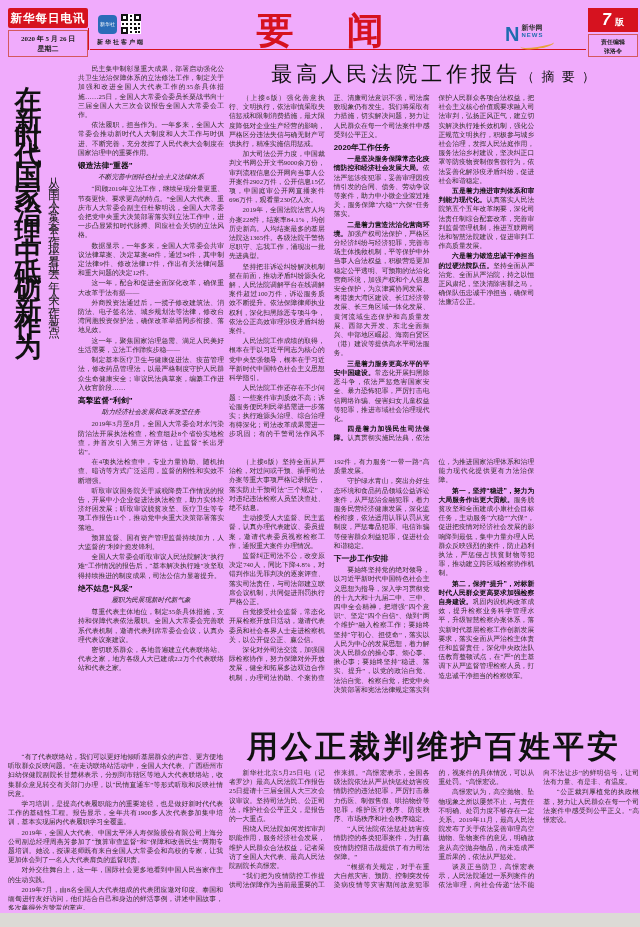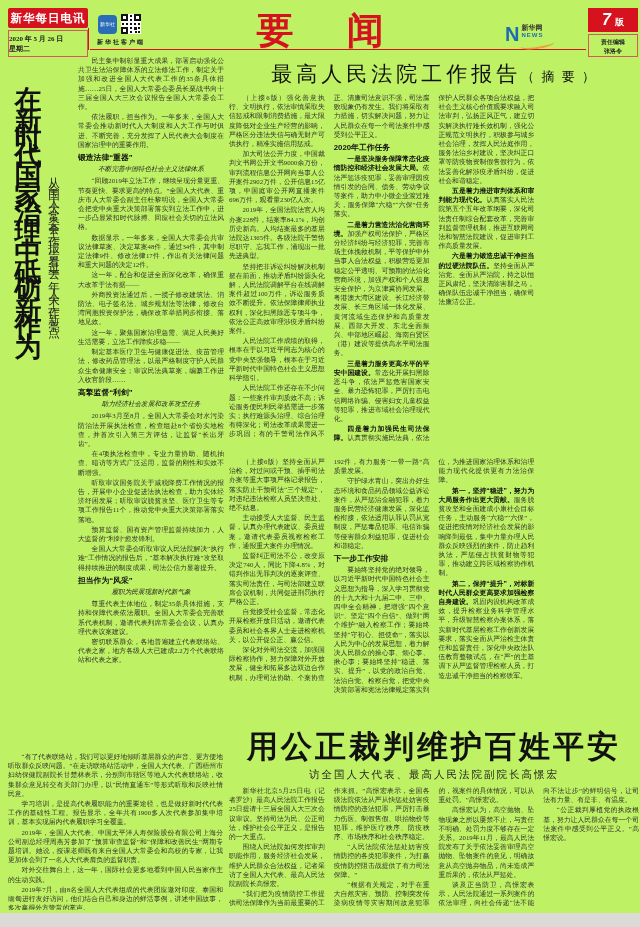--- a/index.html
+++ b/index.html
@@ -1,23 +1,23 @@
 <!DOCTYPE html>
 <html><head>
 <meta charset="utf-8">
 <style>
   html,body{margin:0;padding:0;}
   body{background:#d8d6d2;font-family:"Liberation Serif","DejaVu Serif",serif;}
-  #page{position:relative;width:640px;height:927px;background:#bef264;overflow:hidden;color:#2e2c2a;}
+  #page{position:relative;width:640px;height:927px;background:#f0abfc;overflow:hidden;color:#2e2c2a;}
 
   
   .masthead{position:absolute;left:8px;top:8px;width:80px;height:20px;background:#d6121f;color:#fff;
     font-weight:bold;font-size:11.5px;line-height:20px;text-align:center;letter-spacing:1px;border-radius:2px;}
   .datebox{position:absolute;left:8px;top:30px;width:80px;height:27px;border:1px solid #d4595e;
-    text-align:left;font-size:7px;color:#222;padding-top:3px;box-sizing:border-box;line-height:10px;font-weight:bold;}
+    text-align:center;font-size:7px;color:#222;padding-top:3px;box-sizing:border-box;line-height:10px;font-weight:bold;}
   .hrule{position:absolute;left:90px;top:49px;width:496px;border-top:1.5px solid #d6121f;}
   .hrule-stub{position:absolute;left:88px;top:28px;height:22px;border-left:1.5px solid #d6121f;}
   .appicon{position:absolute;left:98px;top:15px;width:19px;height:19px;background:#2b6cb8;border-radius:4px;
     color:#fff;font-size:5px;text-align:center;line-height:19px;font-family:"Liberation Sans",sans-serif;}
   .qr{position:absolute;left:121px;top:14px;width:20px;height:20px;}
   .clientlabel{position:absolute;left:92px;top:38px;width:58px;text-align:center;font-size:6px;
     letter-spacing:2px;color:#222;font-weight:bold;font-family:"Liberation Sans",sans-serif;}
   .sectiontitle{position:absolute;left:0;right:0;top:6px;text-align:center;color:#d6121f;
     font-size:37px;font-weight:bold;letter-spacing:22px;padding-left:22px;font-family:Liberation Serif, serif;}
   .newslogo{position:absolute;left:505px;top:24px;display:flex;align-items:flex-start;font-family:"Liberation Sans",sans-serif;}
@@ -33,21 +33,21 @@
   .pagebox .unit{font-size:9px;font-weight:bold;}
   .editorbox{position:absolute;left:588px;top:34px;width:50px;height:23px;border:1px solid #d4595e;
     text-align:center;font-size:6px;line-height:9px;padding-top:3px;box-sizing:border-box;color:#222;font-weight:bold;}
 
   
   .vhead{position:absolute;left:12px;top:64px;writing-mode:vertical-rl;text-orientation:upright;
     font-family:"Liberation Sans","DejaVu Sans",sans-serif;font-weight:900;font-size:27px;
     letter-spacing:19px;color:#111;height:680px;line-height:31px;}
   .vsub{position:absolute;left:47px;top:168px;writing-mode:vertical-rl;text-orientation:upright;
     font-size:11.5px;letter-spacing:6.5px;color:#222;height:520px;line-height:13px;}
-  .leftcol{position:absolute;left:78px;top:56px;width:146px;height:682px;overflow:hidden;}
+  .leftcol{position:absolute;left:78px;top:64px;width:146px;height:682px;overflow:hidden;}
   .leftbottom{position:absolute;left:8px;top:752px;width:215px;height:158px;overflow:hidden;}
 
   
   .bodyflow{font-size:6.8px;line-height:9.2px;text-align:justify;color:#33302d;}
   .bodyflow p{margin:0 0 1px 0;text-indent:2em;}
   .bodyflow p.sub{text-indent:0;font-family:"Liberation Sans",sans-serif;
     font-weight:bold;font-size:7.8px;margin:4px 0 2px 0;color:#111;}
   .bodyflow p.kick{text-indent:0;text-align:center;font-style:italic;font-size:6.6px;margin:0 0 3px 0;color:#222;}
   .bodyflow b{font-family:"Liberation Sans",sans-serif;font-weight:bold;color:#111;}
 
@@ -140,21 +140,21 @@
         <p class="bp">外商投资法通过后，一揽子修改建筑法、消防法、电子签名法、城乡规划法等法律，修改台湾同胞投资保护法，确保改革举措同步衔接、落地见效。</p>
         <p class="bp">这一年，聚焦国家治理急需、满足人民美好生活需要，立法工作蹄疾步稳——</p>
         <p class="bp">制定基本医疗卫生与健康促进法、疫苗管理法，修改药品管理法，以最严格制度守护人民群众生命健康安全；审议民法典草案，编纂工作进入收官阶段……</p>
         <p class="sub">高擎监督“利剑”</p>
         <p class="kick">助力经济社会发展和改革攻坚任务</p>
         <p class="bp">2019年3月至8月，全国人大常委会对水污染防治法开展执法检查，检查组赴8个省份实地检查，并首次引入第三方评估，让监督“长出牙齿”。</p>
         <p class="bp">在4项执法检查中，专业力量协助、随机抽查、暗访等方式广泛运用，监督的刚性和实效不断增强。</p>
         <p class="bp">听取审议国务院关于减税降费工作情况的报告，开展中小企业促进法执法检查，助力实体经济纾困发展；听取审议脱贫攻坚、医疗卫生等专项工作报告11个，推动党中央重大决策部署落实落地。</p>
         <p class="bp">预算监督、国有资产管理监督持续加力，人大监督的“利剑”愈发锋利。</p>
         <p class="bp">全国人大常委会听取审议人民法院解决“执行难”工作情况的报告后，“基本解决执行难”攻坚取得持续推进的制度成果，司法公信力显著提升。</p>
-        <p class="sub">担当作为“风采”</p>
+        <p class="sub">绝不姑息“风采”</p>
         <p class="kick">履职为民展现新时代新气象</p>
         <p class="bp">尊重代表主体地位，制定35条具体措施，支持和保障代表依法履职。全国人大常委会完善联系代表机制，邀请代表列席常委会会议，认真办理代表议案建议。</p>
         <p class="bp">密切联系群众，各地普遍建立代表联络站、代表之家，地方各级人大已建成2.2万个代表联络站和代表之家。</p>
       </div>
     <div class="leftbottom bodyflow">
         <p class="bp">“有了代表联络站，我们可以更好地倾听基层群众的声音、更方便地听取群众反映问题。”在走访联络站活动中，全国人大代表、广西梧州市妇幼保健院副院长甘楚林表示，分别到市辖区等地人大代表联络站，收集群众意见转交有关部门办理，以“民情直通车”等形式听取和反映社情民意。</p>
         <p class="bp">学习培训，是提高代表履职能力的重要途径，也是做好新时代代表工作的基础性工程。报告显示，全年共有1900多人次代表参加集中培训，基本实现届内代表履职学习全覆盖。</p>
         <p class="bp">2019年，全国人大代表、中国太平洋人寿保险股份有限公司上海分公司副总经理周燕芳参加了“预算审查监督”和“保障和改善民生”两期专题培训。她说，授课老师既有来自全国人大常委会和高校的专家，让我更加体会到了一名人大代表肩负的监督职责。</p>
         <p class="bp">对外交往舞台上，这一年，国际社会更多地看到中国人民当家作主的生动实践。</p>
         <p class="bp">2019年7月，由8名全国人大代表组成的代表团应邀对印度、泰国和缅甸进行友好访问，他们结合自己和身边的鲜活事例，讲述中国故事，多次赢得外方赞赏的掌声。</p>
@@ -192,21 +192,20 @@
         <p class="bp">守护绿水青山，突出办好生态环境和食品药品领域公益诉讼案件，从严惩治金融犯罪，着力服务民营经济健康发展，深化监检衔接，依法适用认罪认罚从宽制度，严惩毒品犯罪、电信诈骗等侵害群众利益犯罪，促进社会和谐稳定。</p>
         <p class="sub">下一步工作安排</p>
         <p class="bp">要始终坚持党的绝对领导，以习近平新时代中国特色社会主义思想为指导，深入学习贯彻党的十九大和十九届二中、三中、四中全会精神，把增强“四个意识”、坚定“四个自信”、做到“两个维护”融入检察工作；要始终坚持“守初心、担使命”，落实以人民为中心的发展思想，着力解决人民群众的操心事、烦心事、揪心事；要始终坚持“稳进、落实、提升”，以党的政治自觉、法治自觉、检察自觉，把党中央决策部署和宪法法律规定落实到位，为推进国家治理体系和治理能力现代化提供更有力法治保障。</p>
         <p class="bp"><b>第一，坚持“稳进”，努力为大局服务作出更大贡献。</b>服务脱贫攻坚和全面建成小康社会目标任务，主动服务“六稳”“六保”，促进把疫情对经济社会发展的影响降到最低，集中力量办理人民群众反映强烈的案件，防止趋利执法，严惩侵占扶贫财物等犯罪，推动建立跨区域检察协作机制。</p>
         <p class="bp"><b>第二，保持“提升”，对标新时代人民群众更高要求加强检察自身建设。</b>巩固内设机构改革成效，提升检察业务科学管理水平，升级智慧检察办案体系，落实新时代基层检察工作创新发展要求，落实全面从严治检主体责任和监督责任，深化中央政法队伍教育整顿试点，在“严”的主基调下从严监督管理检察人员，打造忠诚干净担当的检察铁军。</p>
       </div>
   </div>
 
   <div id="interview" class="report" style="top:730px;">
     <div class="int-head">用公正裁判维护百姓平安</div>
-    <div class="int-sub">访全国人大代表、最高人民法院副院长高憬宏</div>
     <div class="cols4 bodyflow">
         <p class="bp">新华社北京5月25日电（记者罗沙）最高人民法院工作报告25日提请十三届全国人大三次会议审议。坚持司法为民、公正司法，维护社会公平正义，是报告的一大重点。</p>
         <p class="bp">围绕人民法院如何发挥审判职能作用，服务经济社会发展，维护人民群众合法权益，记者采访了全国人大代表、最高人民法院副院长高憬宏。</p>
         <p class="bp">“我们把为疫情防控工作提供司法保障作为当前最重要的工作来抓。”高憬宏表示，全国各级法院依法从严从快惩处妨害疫情防控的违法犯罪，严厉打击暴力伤医、制假售假、哄抬物价等犯罪，维护医疗秩序、防疫秩序、市场秩序和社会秩序稳定。</p>
         <p class="bp">“人民法院依法惩处妨害疫情防控的各类犯罪案件，为打赢疫情防控阻击战提供了有力司法保障。”</p>
         <p class="bp">“根据有关规定，对于在重大自然灾害、预防、控制突发传染病疫情等灾害期间故意犯罪的，视案件的具体情况，可以从重处罚。”高憬宏说。</p>
         <p class="bp">高憬宏认为，高空抛物、坠物现象之所以屡禁不止，与责任不明确、处罚力度不够存在一定关系。2019年11月，最高人民法院发布了关于依法妥善审理高空抛物、坠物案件的意见，明确故意从高空抛弃物品，尚未造成严重后果的，依法从严惩处。</p>
         <p class="bp">谈及正当防卫，高憬宏表示，人民法院通过一系列案件的依法审理，向社会传递“法不能向不法让步”的鲜明信号，让司法有力量、有是非、有温度。</p>
         <p class="bp">“公正裁判厚植党的执政根基，努力让人民群众在每一个司法案件中感受到公平正义。”高憬宏说。</p>
       </div>

